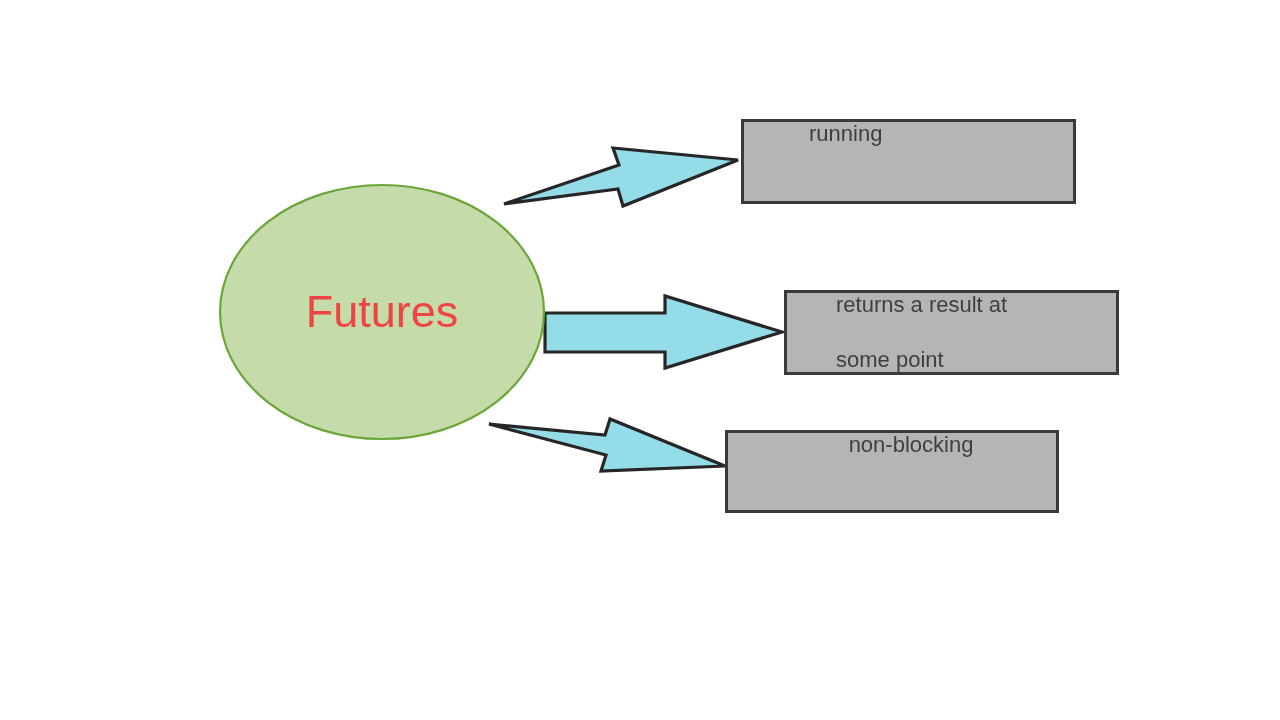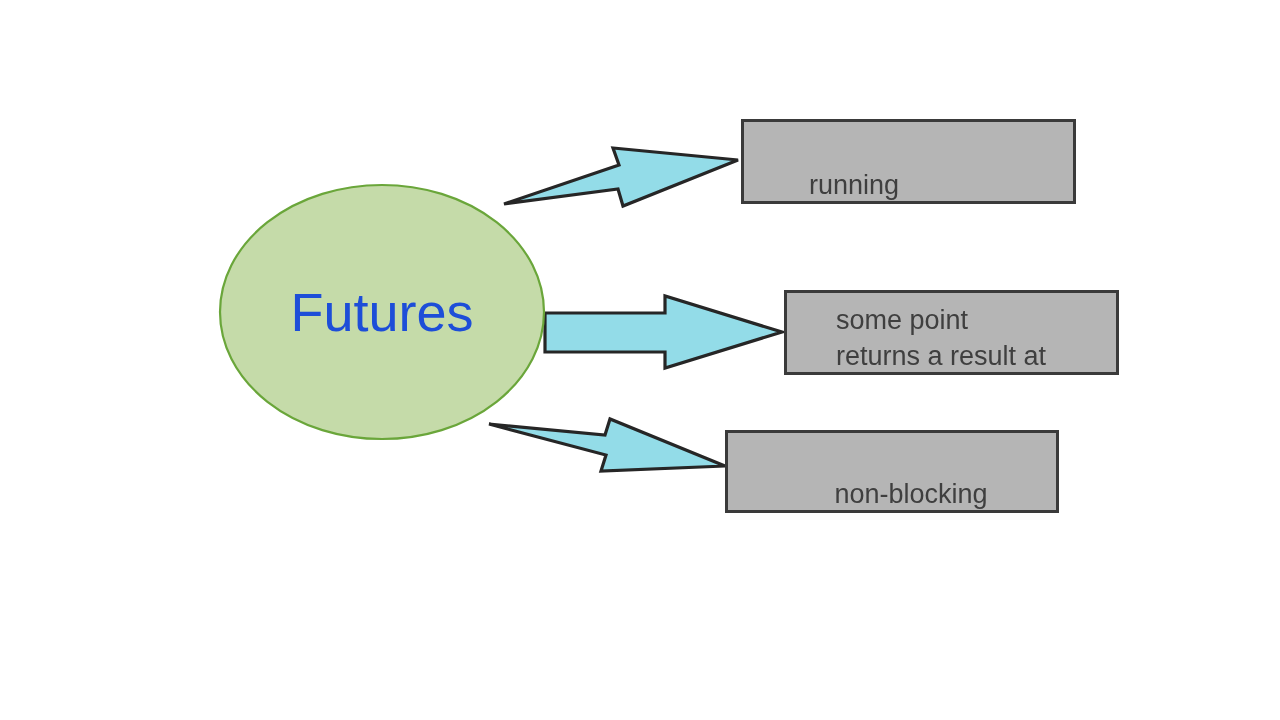--- a/index.html
+++ b/index.html
@@ -33,30 +33,30 @@
     pointer-events: none;
   }
   .center-label {
     left: 219px;
     top: 184px;
     width: 326px;
     height: 256px;
     display: flex;
     align-items: center;
     justify-content: center;
-    font-size: 54px;
-    color: #1d4ed8;
+    font-size: 45px;
+    color: #ef4444;
     letter-spacing: 0px;
     line-height: 1.05;
   }
   .box-label {
     display: flex;
     flex-direction: column;
-    justify-content: flex-end;
-    font-size: 27px;
+    justify-content: space-between;
+    font-size: 22px;
     color: #3f3f3f;
     line-height: 1.36;
     border-radius: 7px;
   }
   .box-label .line {
     display: block;
     white-space: pre;
   }
   .box1-label {
     left: 741px;
@@ -105,21 +105,21 @@
     <rect x="726.5" y="431.5" width="331" height="80" fill="#b5b5b5" stroke="#3a3a3a" stroke-width="3"></rect>
   </svg>
 
   <div class="node-label center-label">Futures</div>
 
   <div class="node-label box-label box1-label">
     <span class="line">running</span>
   </div>
 
   <div class="node-label box-label box2-label">
+    <span class="line">returns a result at</span>
     <span class="line">some point</span>
-    <span class="line">returns a result at</span>
   </div>
 
   <div class="node-label box-label box3-label">
     <span class="line">non-blocking</span>
   </div>
 
 </div>
 
 </body></html>

